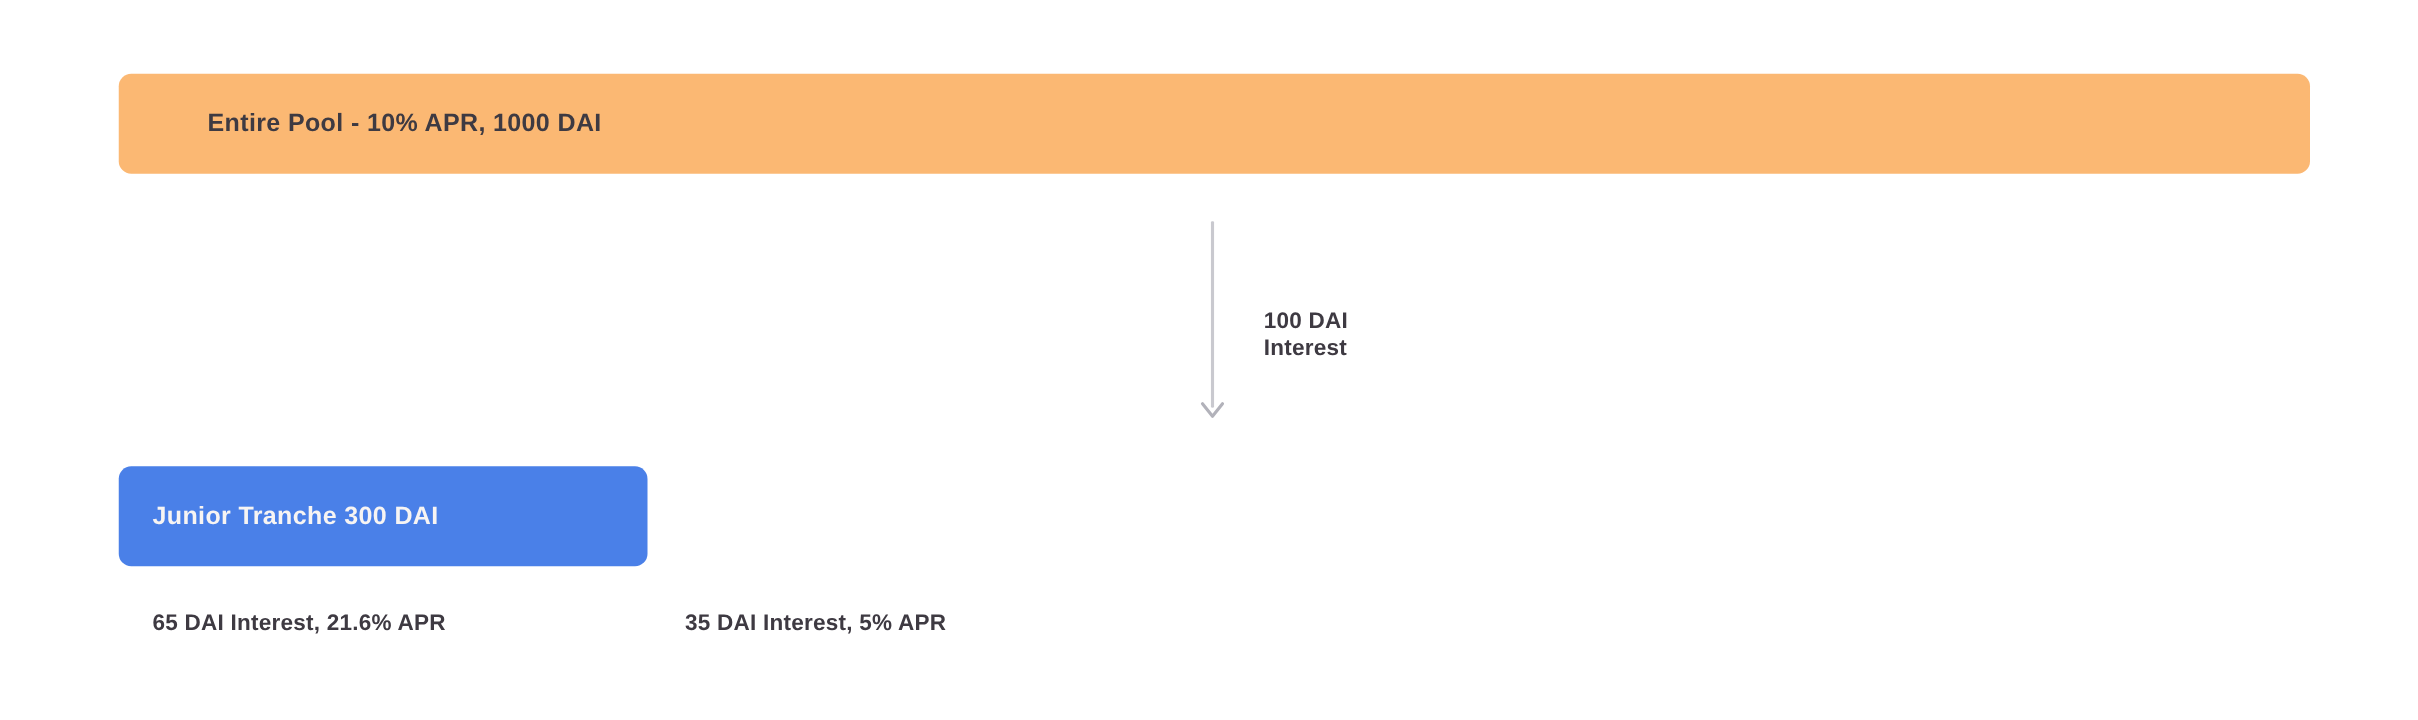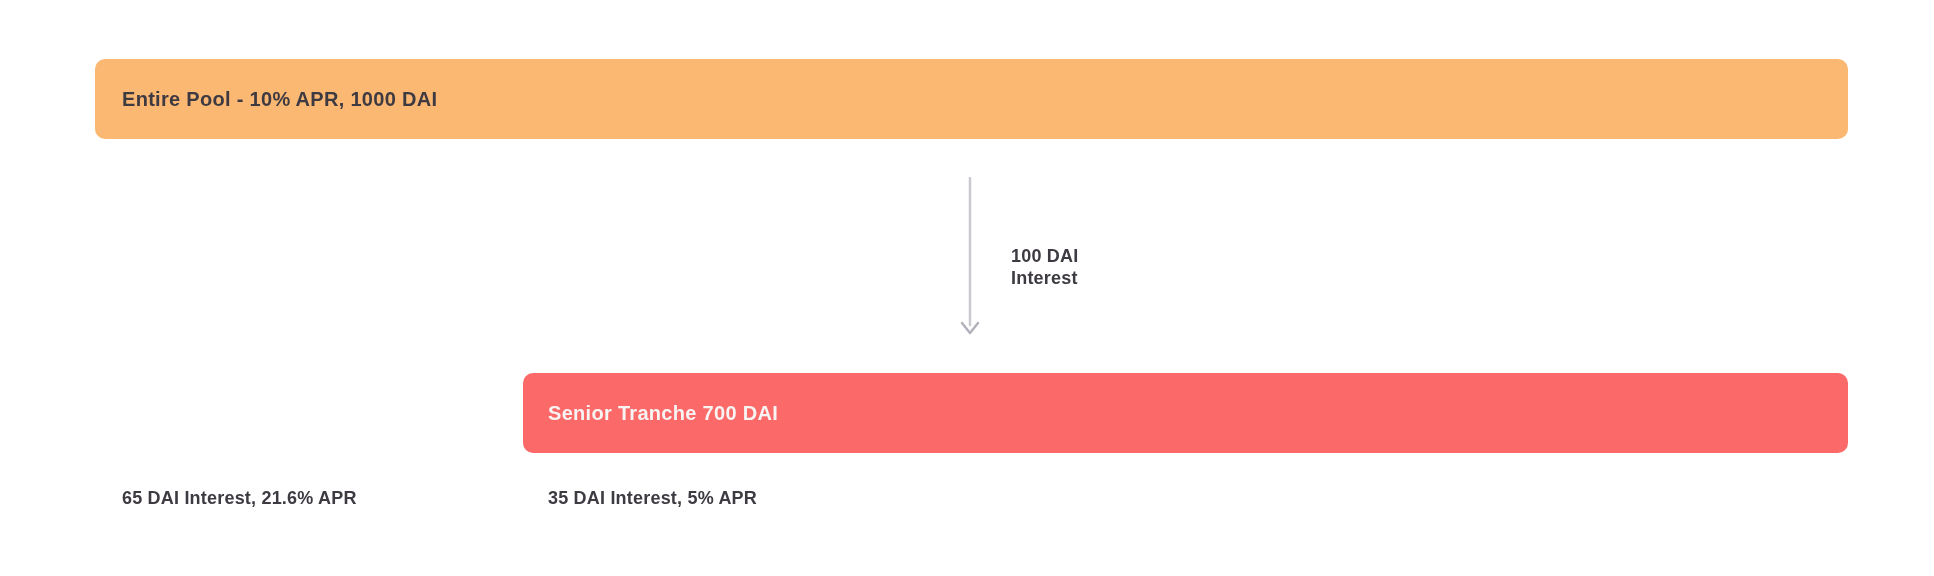--- a/index.html
+++ b/index.html
@@ -34,20 +34,21 @@
   }
   .bar-pool {
     left: 95px;
     top: 59px;
     width: 1753px;
     background: var(--pool, #FBB873);
     padding-left: 27px;
   }
   .bar-pool .bar-label {
     color: var(--text-dark, #3E3A42);
+    margin-left: 44px;
   }
   .bar-junior {
     left: 95px;
     top: 373px;
     width: 423px;
     background: var(--junior, #4A80E8);
     padding-left: 27px;
   }
   .bar-senior {
     left: 523px;
@@ -101,22 +102,22 @@
   <svg class="flow-arrow" viewBox="0 0 24 160" fill="none" xmlns="http://www.w3.org/2000/svg">
     <line x1="12" y1="1" x2="12" y2="148" stroke="#C9C9CF" stroke-width="2.5" stroke-linecap="round"></line>
     <polyline points="4,146 12,156 20,146" stroke="#B2B2BA" stroke-width="2.5" fill="none" stroke-linecap="round" stroke-linejoin="round"></polyline>
   </svg>
 
   <div class="arrow-label">
     <div>100 DAI</div>
     <div>Interest</div>
   </div>
 
+  <div class="bar bar-junior">
+    <span class="bar-label">Junior Tranche 300 DAI</span>
+  </div>
 
-  <div class="bar bar-senior">
-    <span class="bar-label">Senior Tranche 700 DAI</span>
-  </div>
 
   <div class="caption caption-junior">65 DAI Interest, 21.6% APR</div>
 
   <div class="caption caption-senior">35 DAI Interest, 5% APR</div>
 
 </div>
 
 </body></html>

